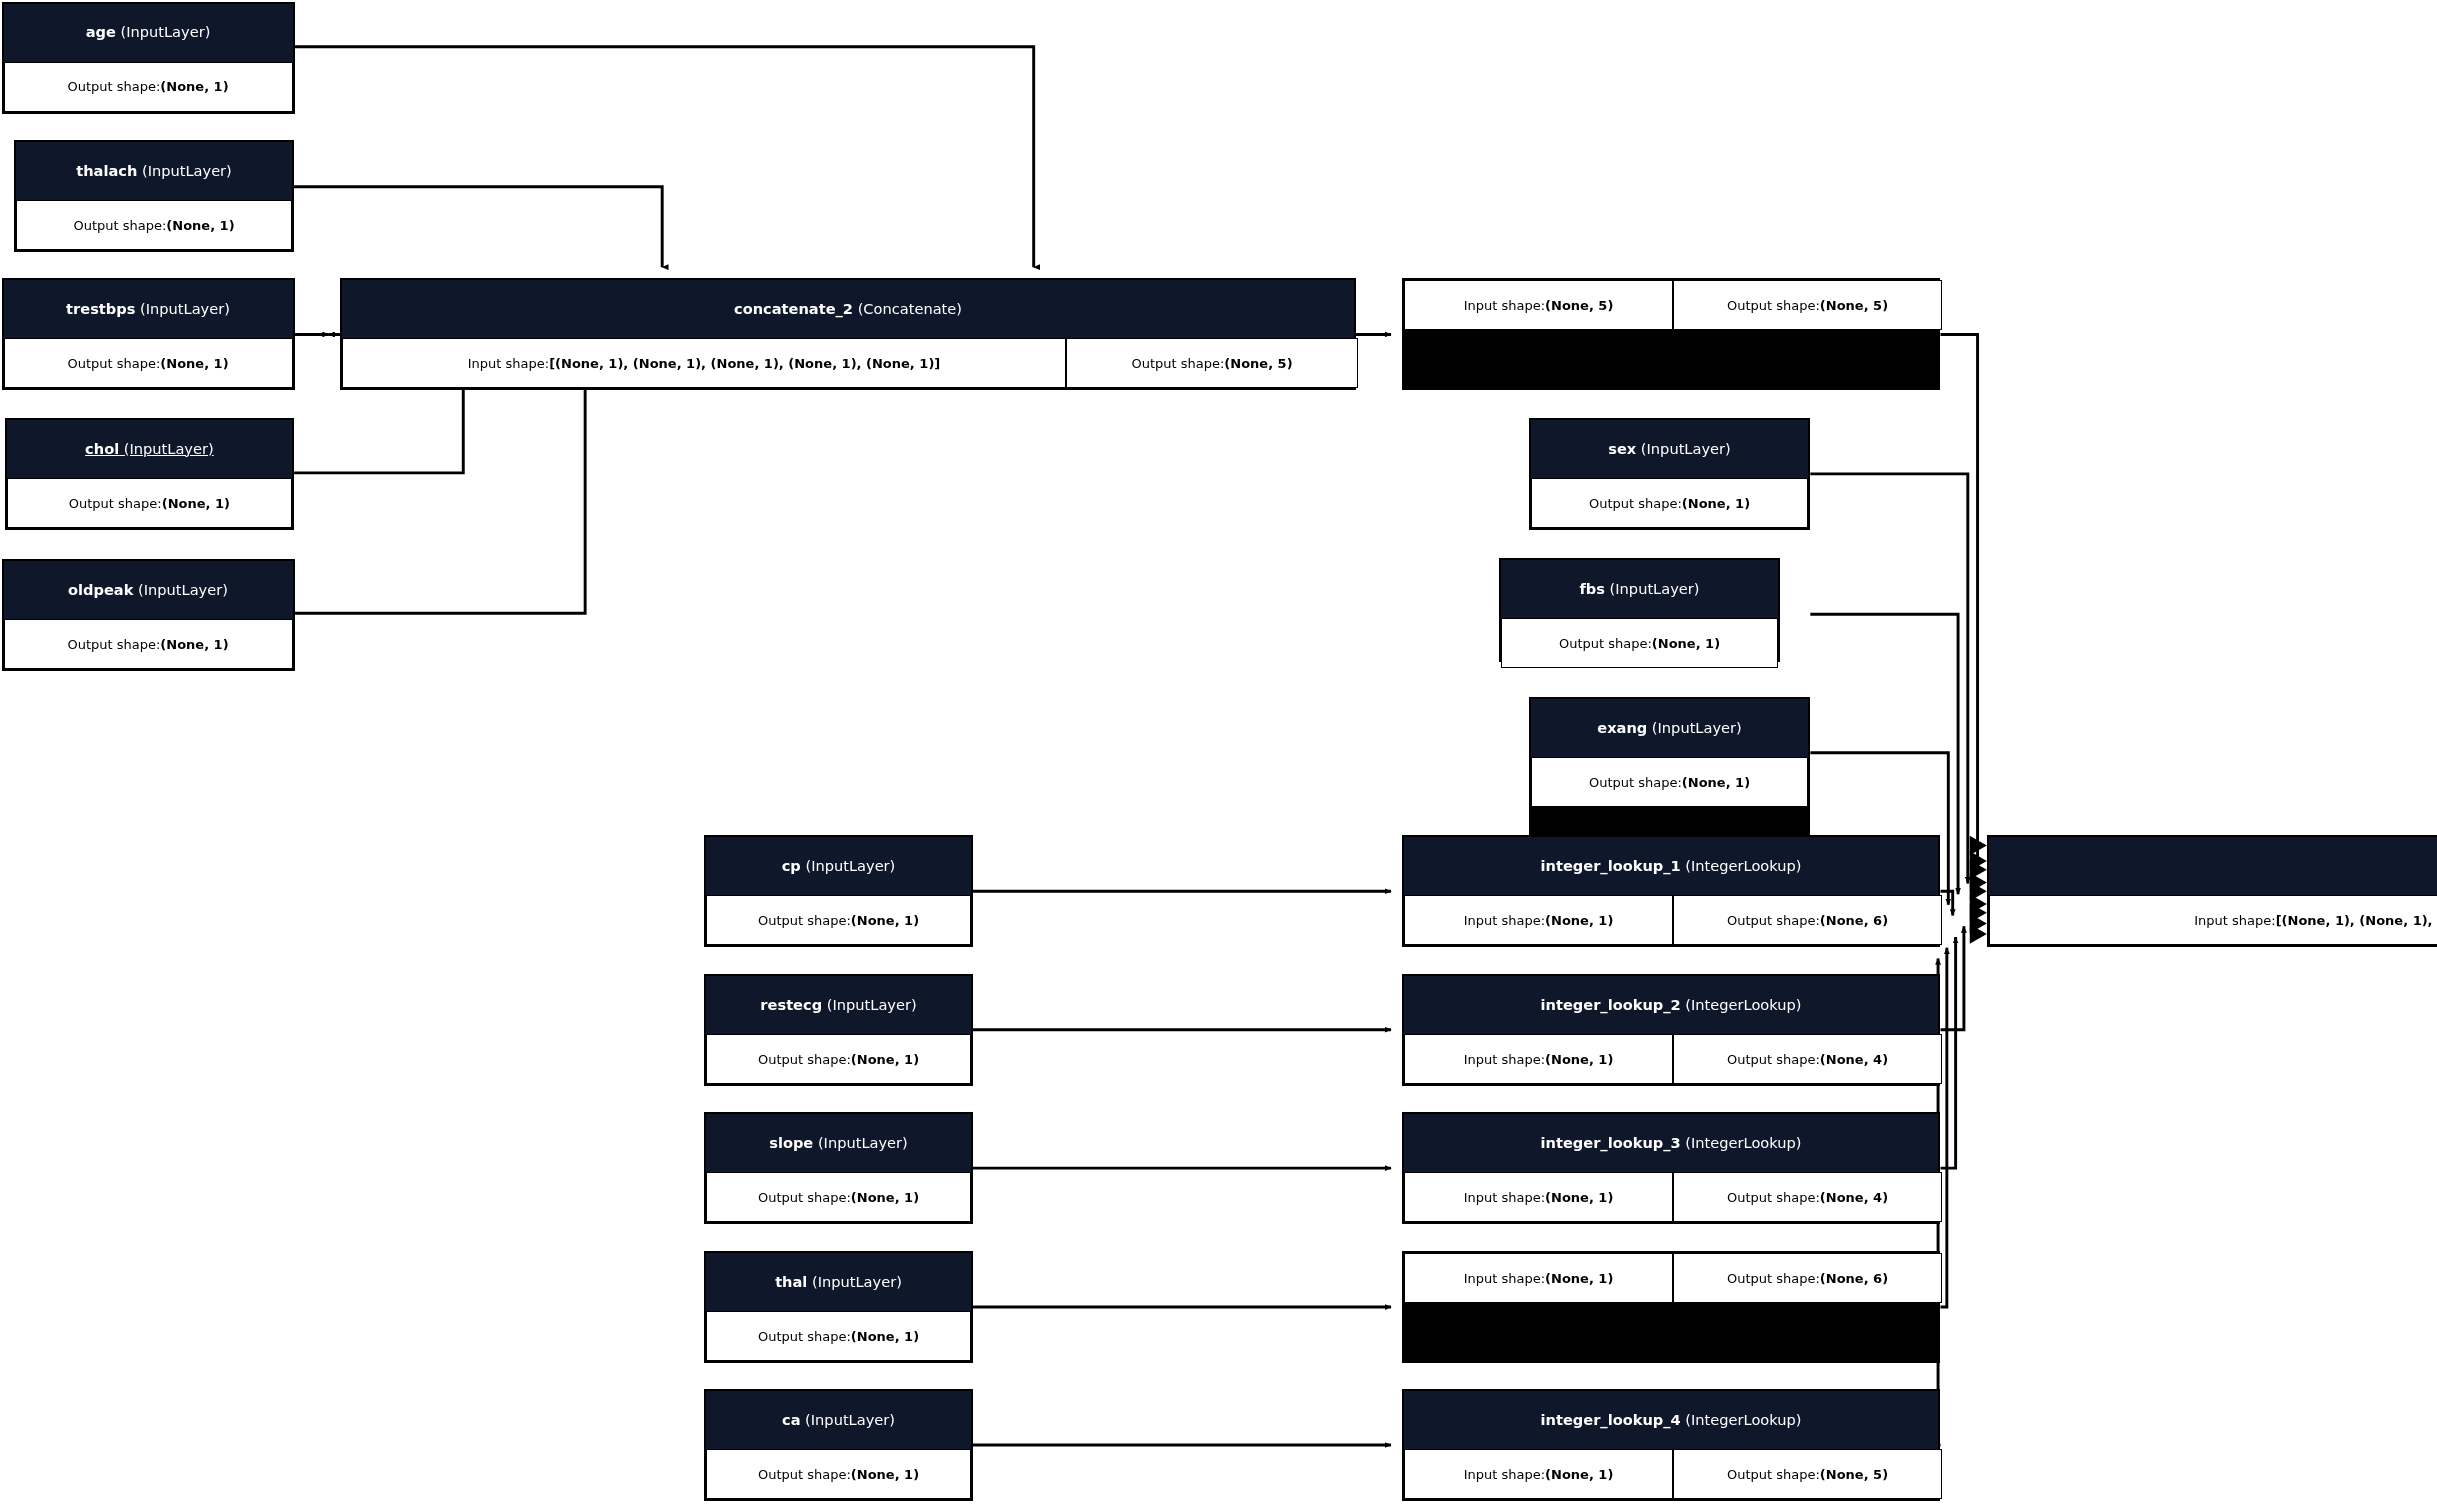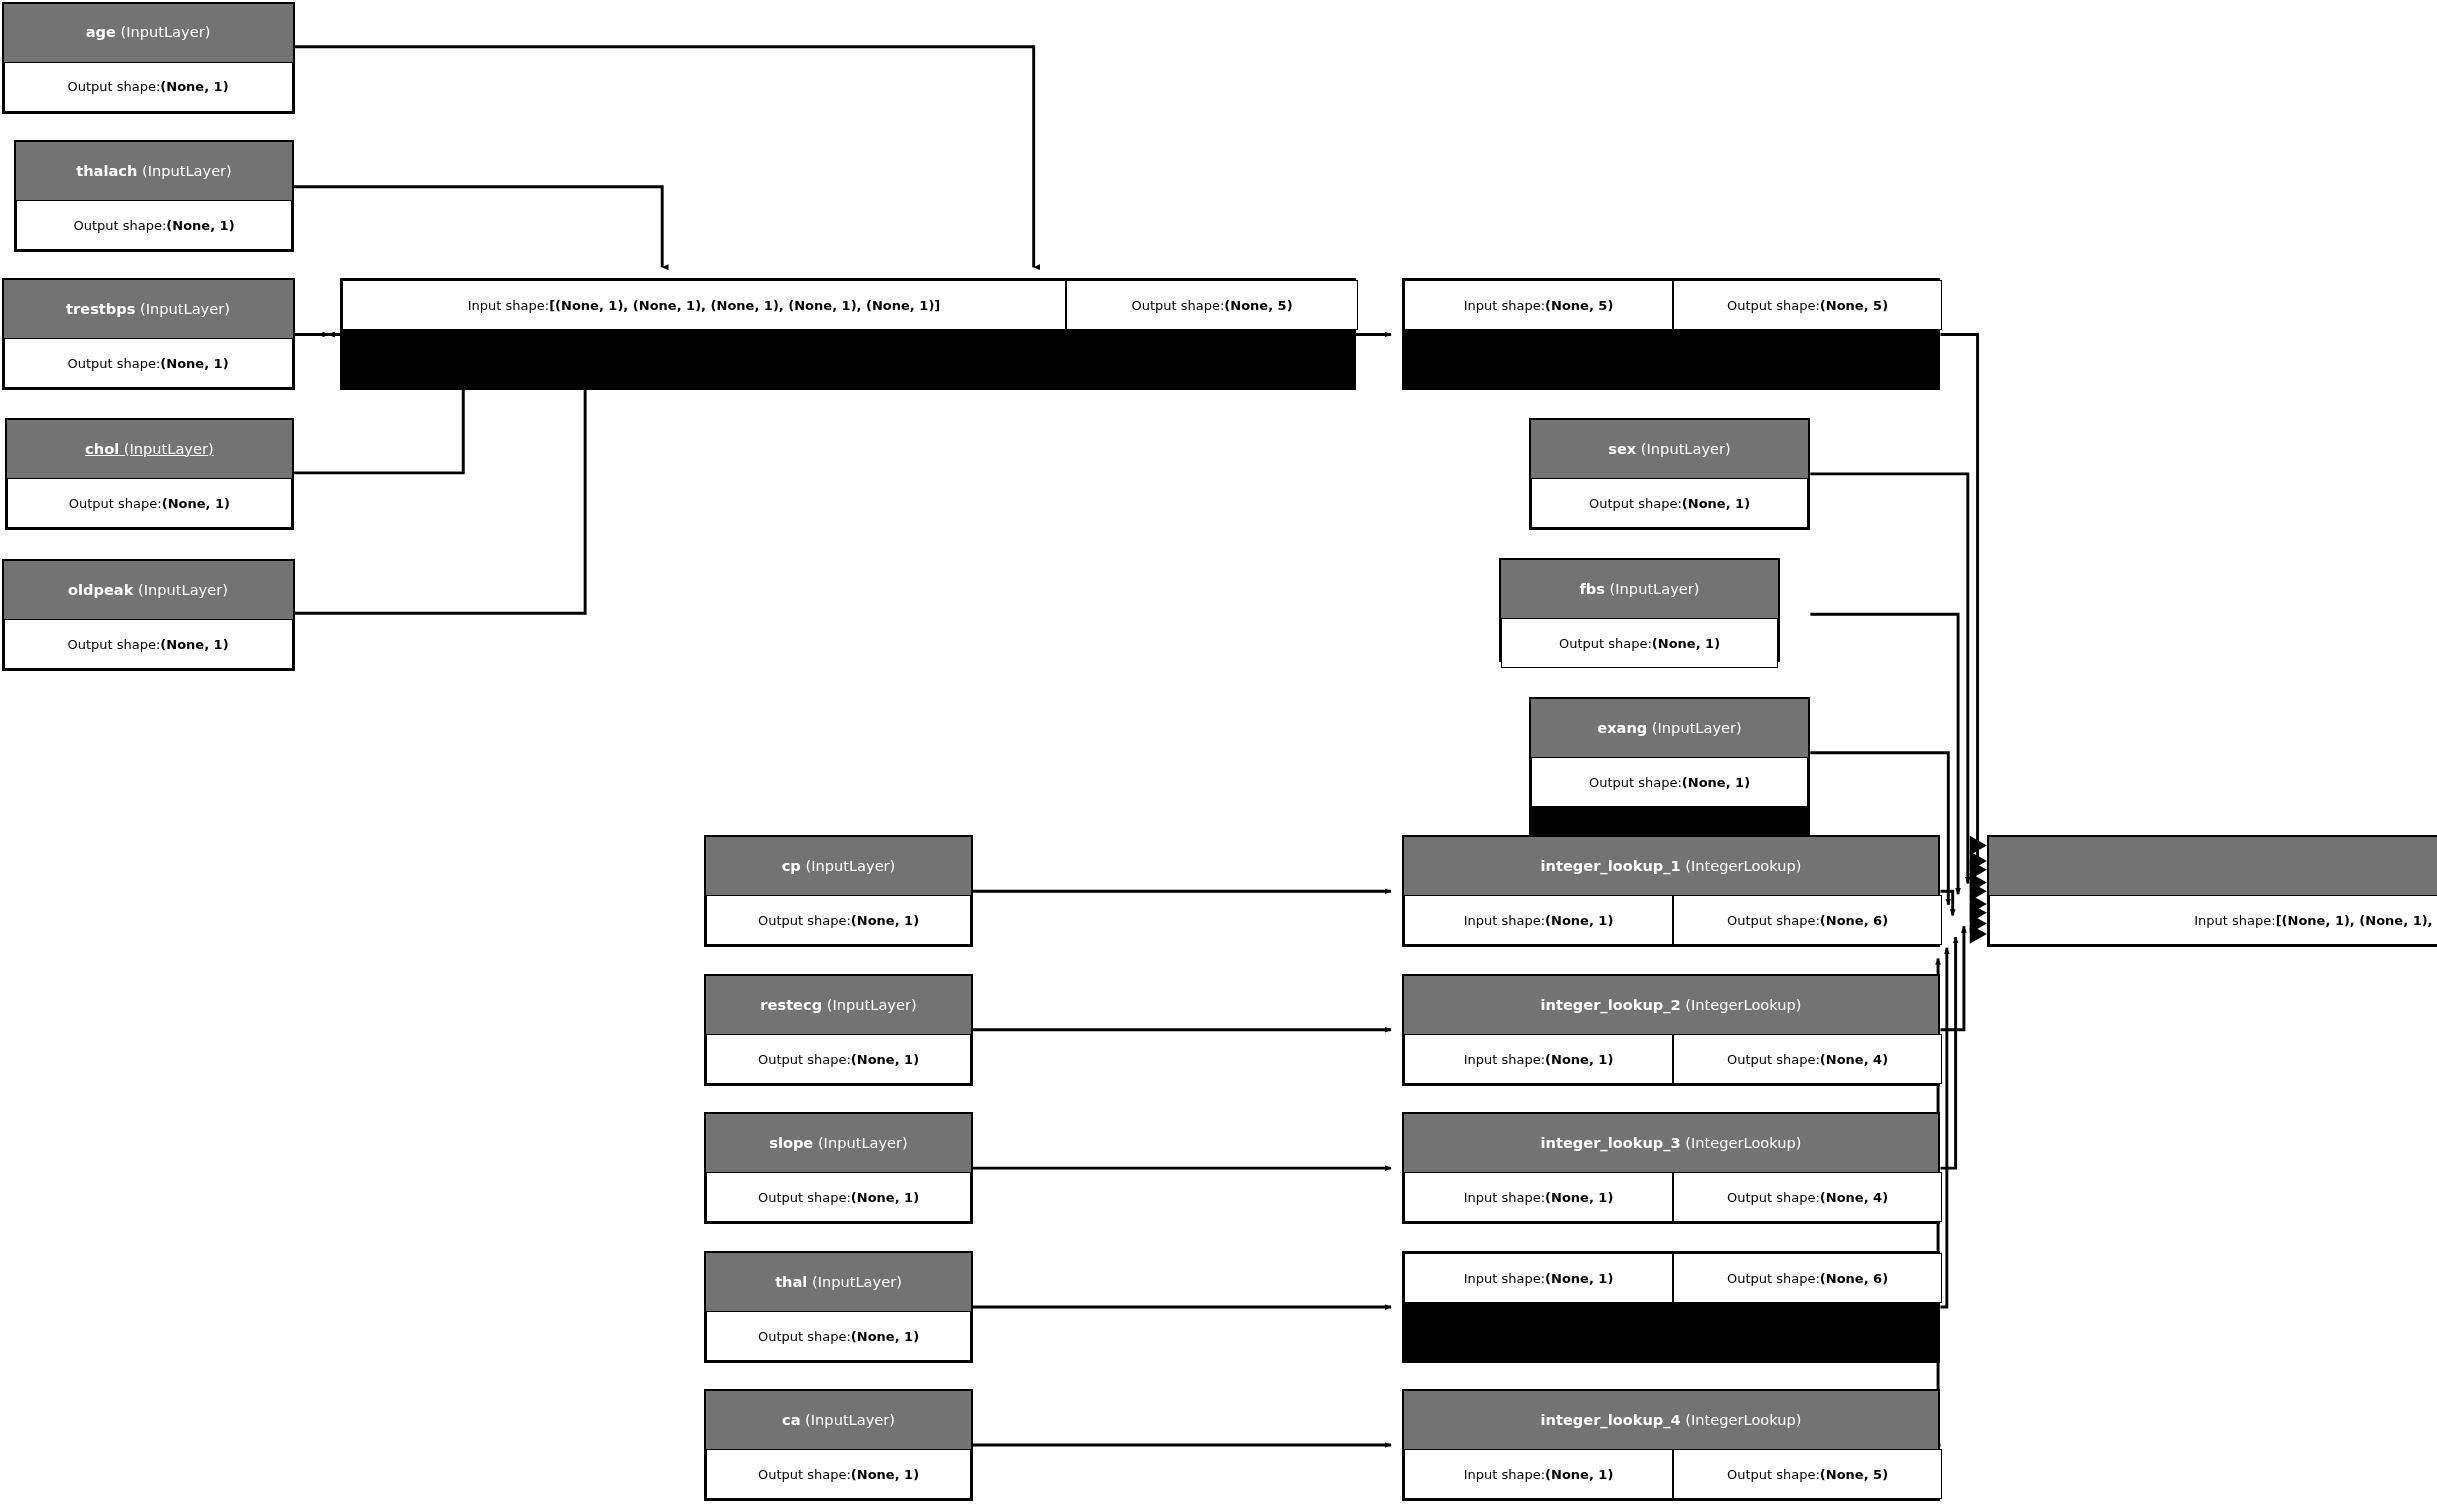--- a/index.html
+++ b/index.html
@@ -2,21 +2,21 @@
 <html style="font-size:7.8px"><head>
 <meta charset="utf-8">
 <style>
   html,body{margin:0;padding:0;background:#ffffff;}
   body{font-family:"DejaVu Sans","Liberation Sans",sans-serif;}
   #canvas{position:relative;width:3471px;height:1506px;background:#fff;overflow:hidden;}
   svg#edges{position:absolute;left:0;top:0;width:3471px;height:1506px;pointer-events:none;}
 
   .node{position:absolute;box-sizing:border-box;border:2.4px solid #000;background:#000;}
   .node .title{
-    color:#ffffff;background:#737373;
+    color:#ffffff;background:#0f172a;
     display:flex;align-items:center;justify-content:center;
     white-space:nowrap;
     font-size:14.6px;line-height:1;
     padding:0 6.8px;
   }
   .node .title b{font-weight:bold;}
   .node .title i{font-style:normal;font-weight:normal;text-align:right;}
   .node .shapes{display:flex;background:#000;}
   .node .cell{
     background:#ffffff;color:#000;
@@ -154,20 +154,24 @@
           <i>&nbsp;(InputLayer)</i>
         </div>
         <div class="shapes" style="height: 50px;">
           <div class="cell">
             <span>Output shape: </span>
             <b>(None, 1)</b>
           </div>
         </div>
       </div>
       <div class="node two" style="left: 340px; top: 278px; width: 1016px; height: 112px;">
+        <div class="title" style="height: 58px;">
+          <b>concatenate_2</b>
+          <i>&nbsp;(Concatenate)</i>
+        </div>
         <div class="shapes" style="height: 50px;">
           <div class="cell" style="width: 724px; flex: 0 0 auto;">
             <span>Input shape: </span>
             <b>[(None, 1), (None, 1), (None, 1), (None, 1), (None, 1)]</b>
           </div>
           <div class="cell" style="width: 292px; flex: 0 0 auto;">
             <span>Output shape: </span>
             <b>(None, 5)</b>
           </div>
         </div>

